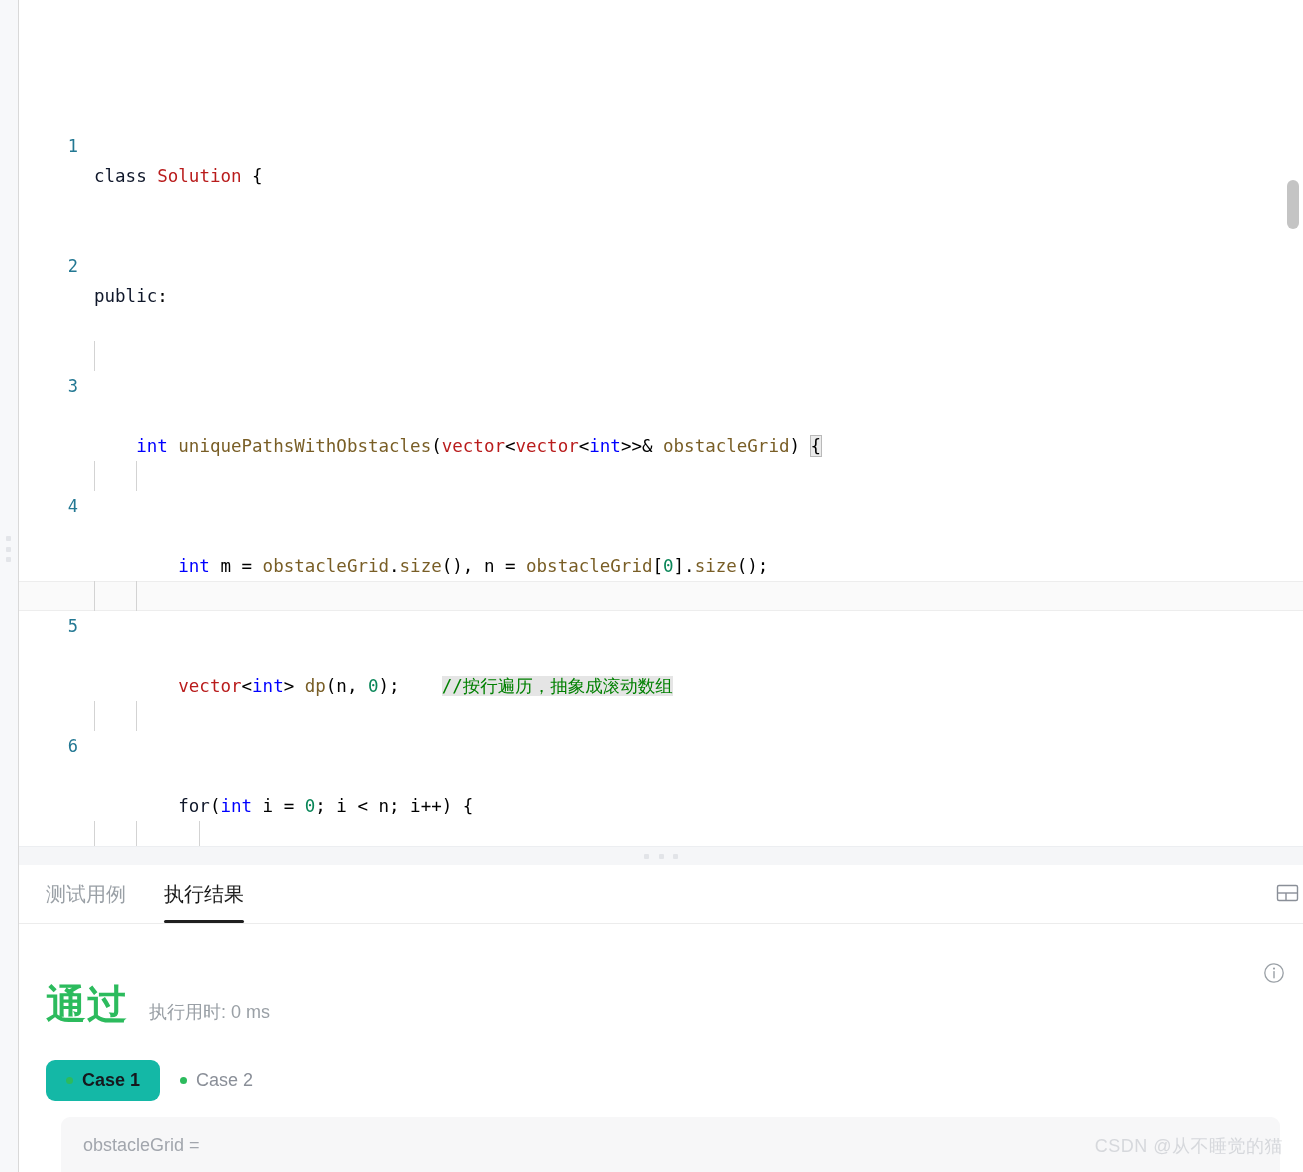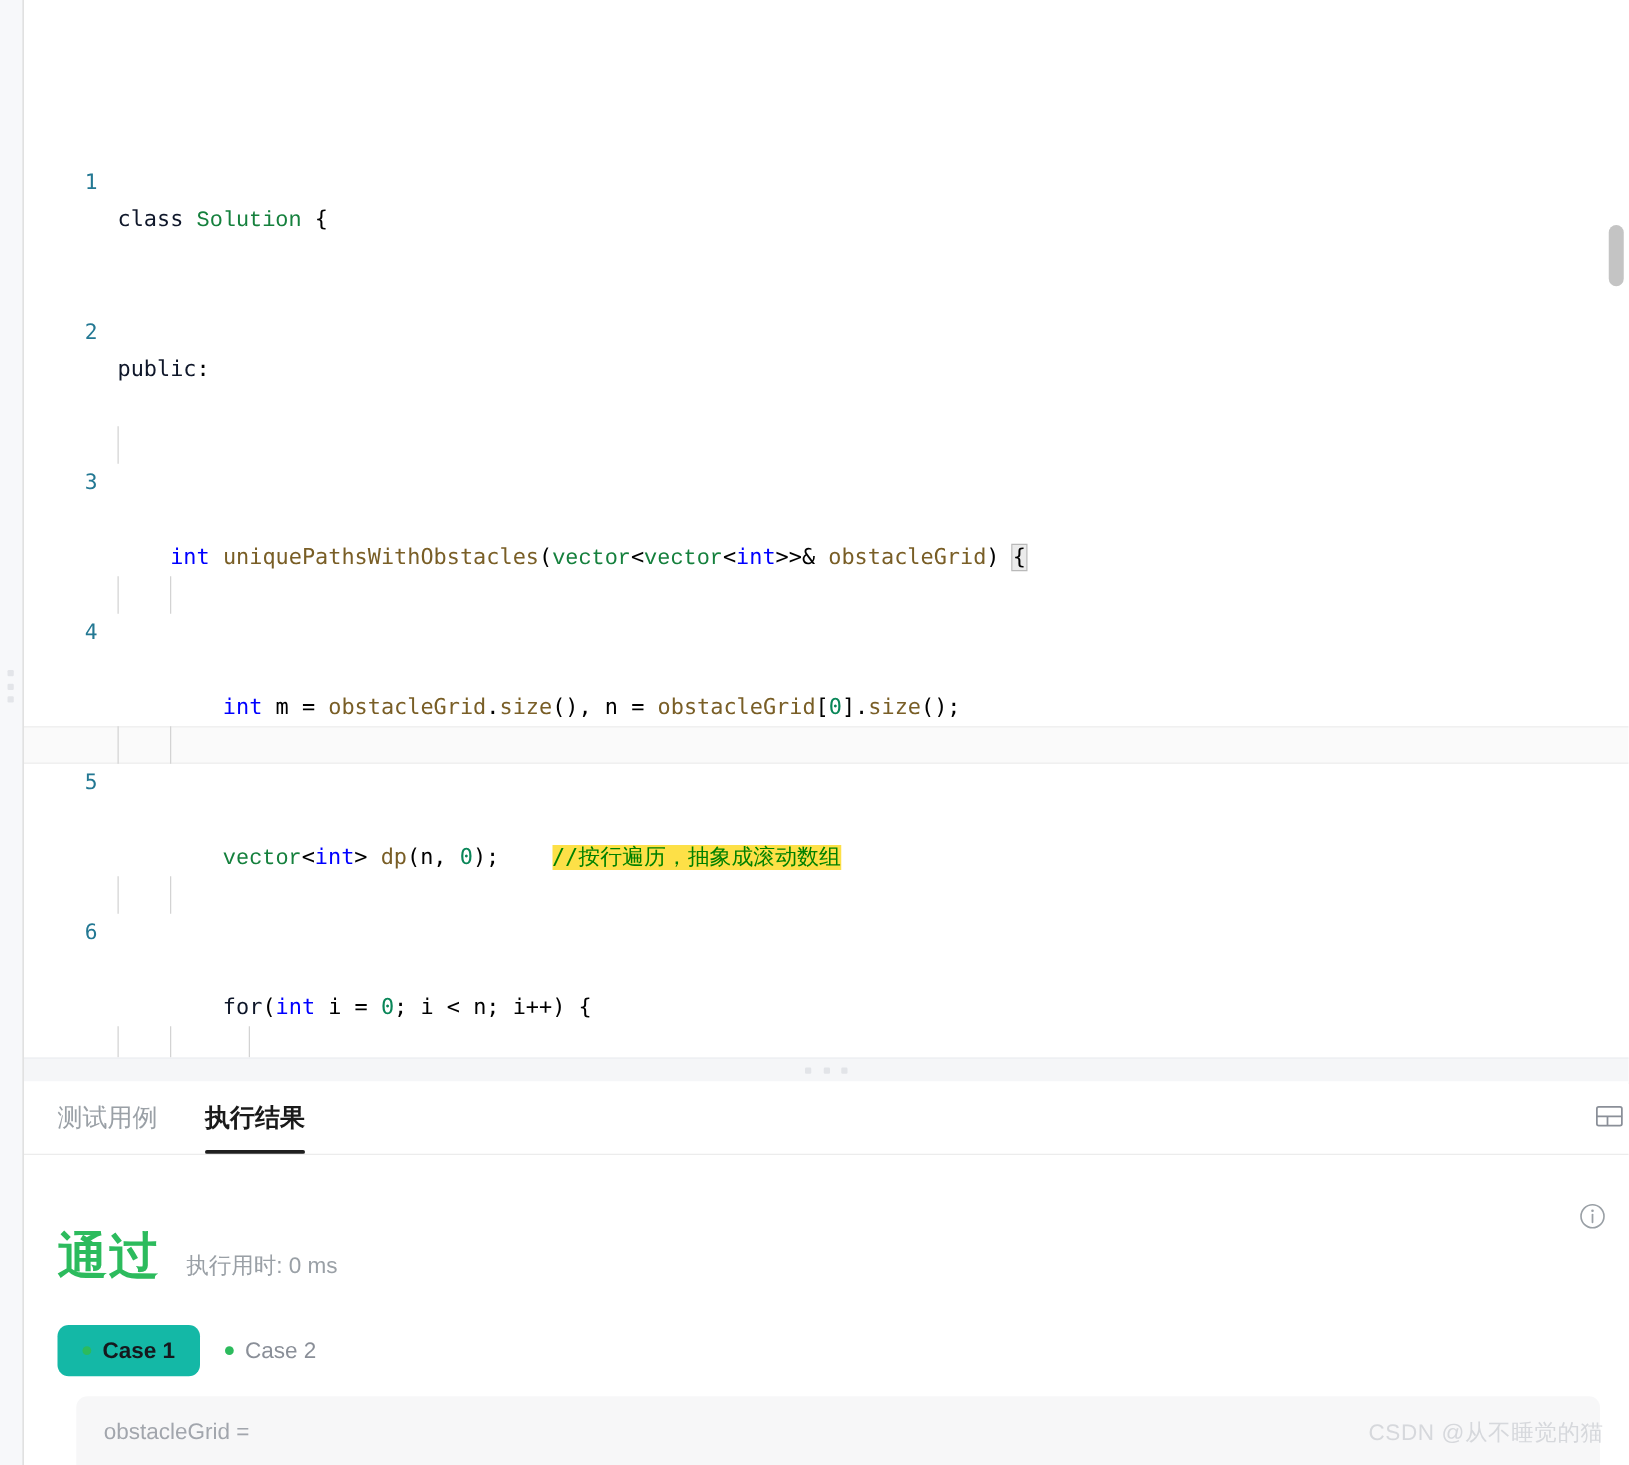--- a/index.html
+++ b/index.html
@@ -100,25 +100,25 @@
     position: absolute;
     top: 0;
     width: 1px;
     height: 30px;
     background: #d3d3d3;
   }
 
   
   .k   { color: #0f172a; }            
   .ty  { color: #0000ff; }            
-  .cls { color: #15803d; font-family: Liberation Mono, monospace; }            
+  .cls { color: #b91c1c; }            
   .fn  { color: #795e26; }            
   .num { color: #098658; }
   .cm  { color: #008000; }            
-  .sel { background: #fde047; }       
+  .sel { background: #e5e5e5; }       
   .brk { background: #ebebeb; outline: 1px solid #b9b9b9; }
 
   
   .v-scroll {
     position: absolute;
     right: 4px;
     top: 180px;
     width: 12px;
     height: 49px;
     background: #c4c4c4;
@@ -169,21 +169,21 @@
   .tab {
     font-size: 20px;
     color: #9aa0a6;
     margin-right: 38px;
     position: relative;
     height: 58px;
     display: flex;
     align-items: center;
     cursor: pointer;
   }
-  .tab.active { color: #1a1a1a; font-weight: 700; }
+  .tab.active { color: #1a1a1a; font-weight: 400; }
   .tab.active::after {
     content: "";
     position: absolute;
     left: 0; right: 0; bottom: 0;
     height: 3px;
     background: #1f1f1f;
     border-radius: 2px;
   }
   .panel-icon {
     position: absolute;

